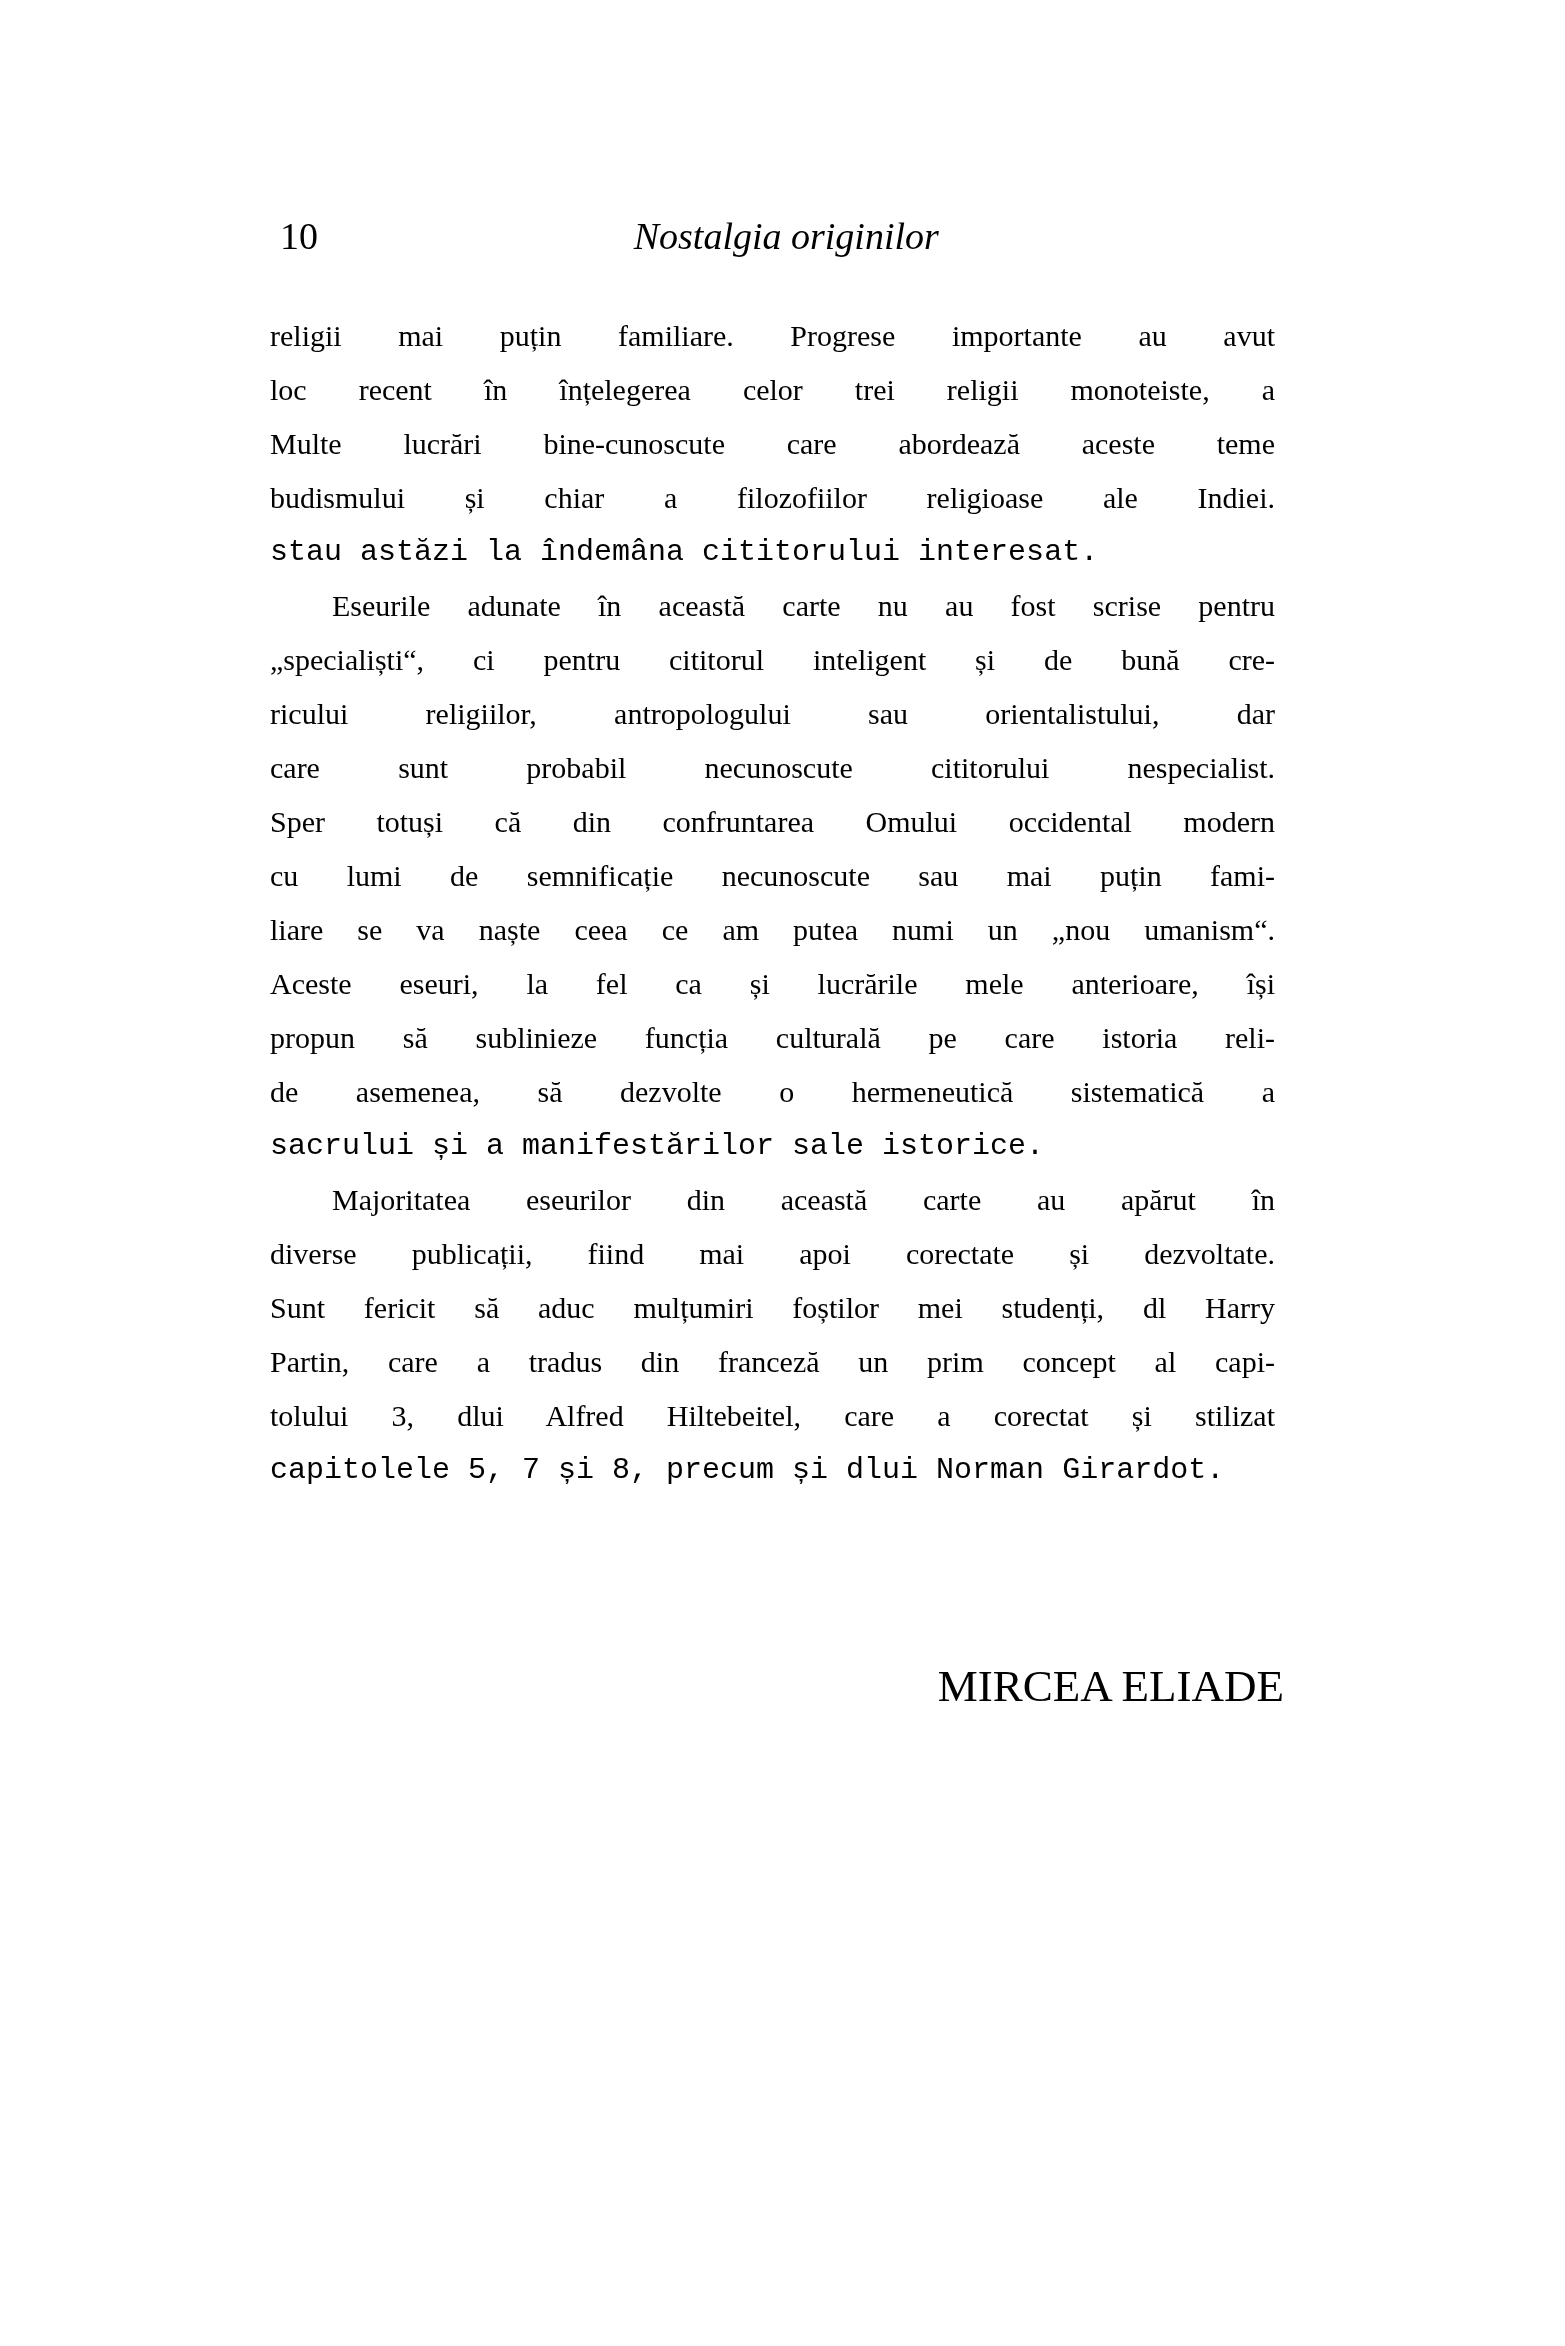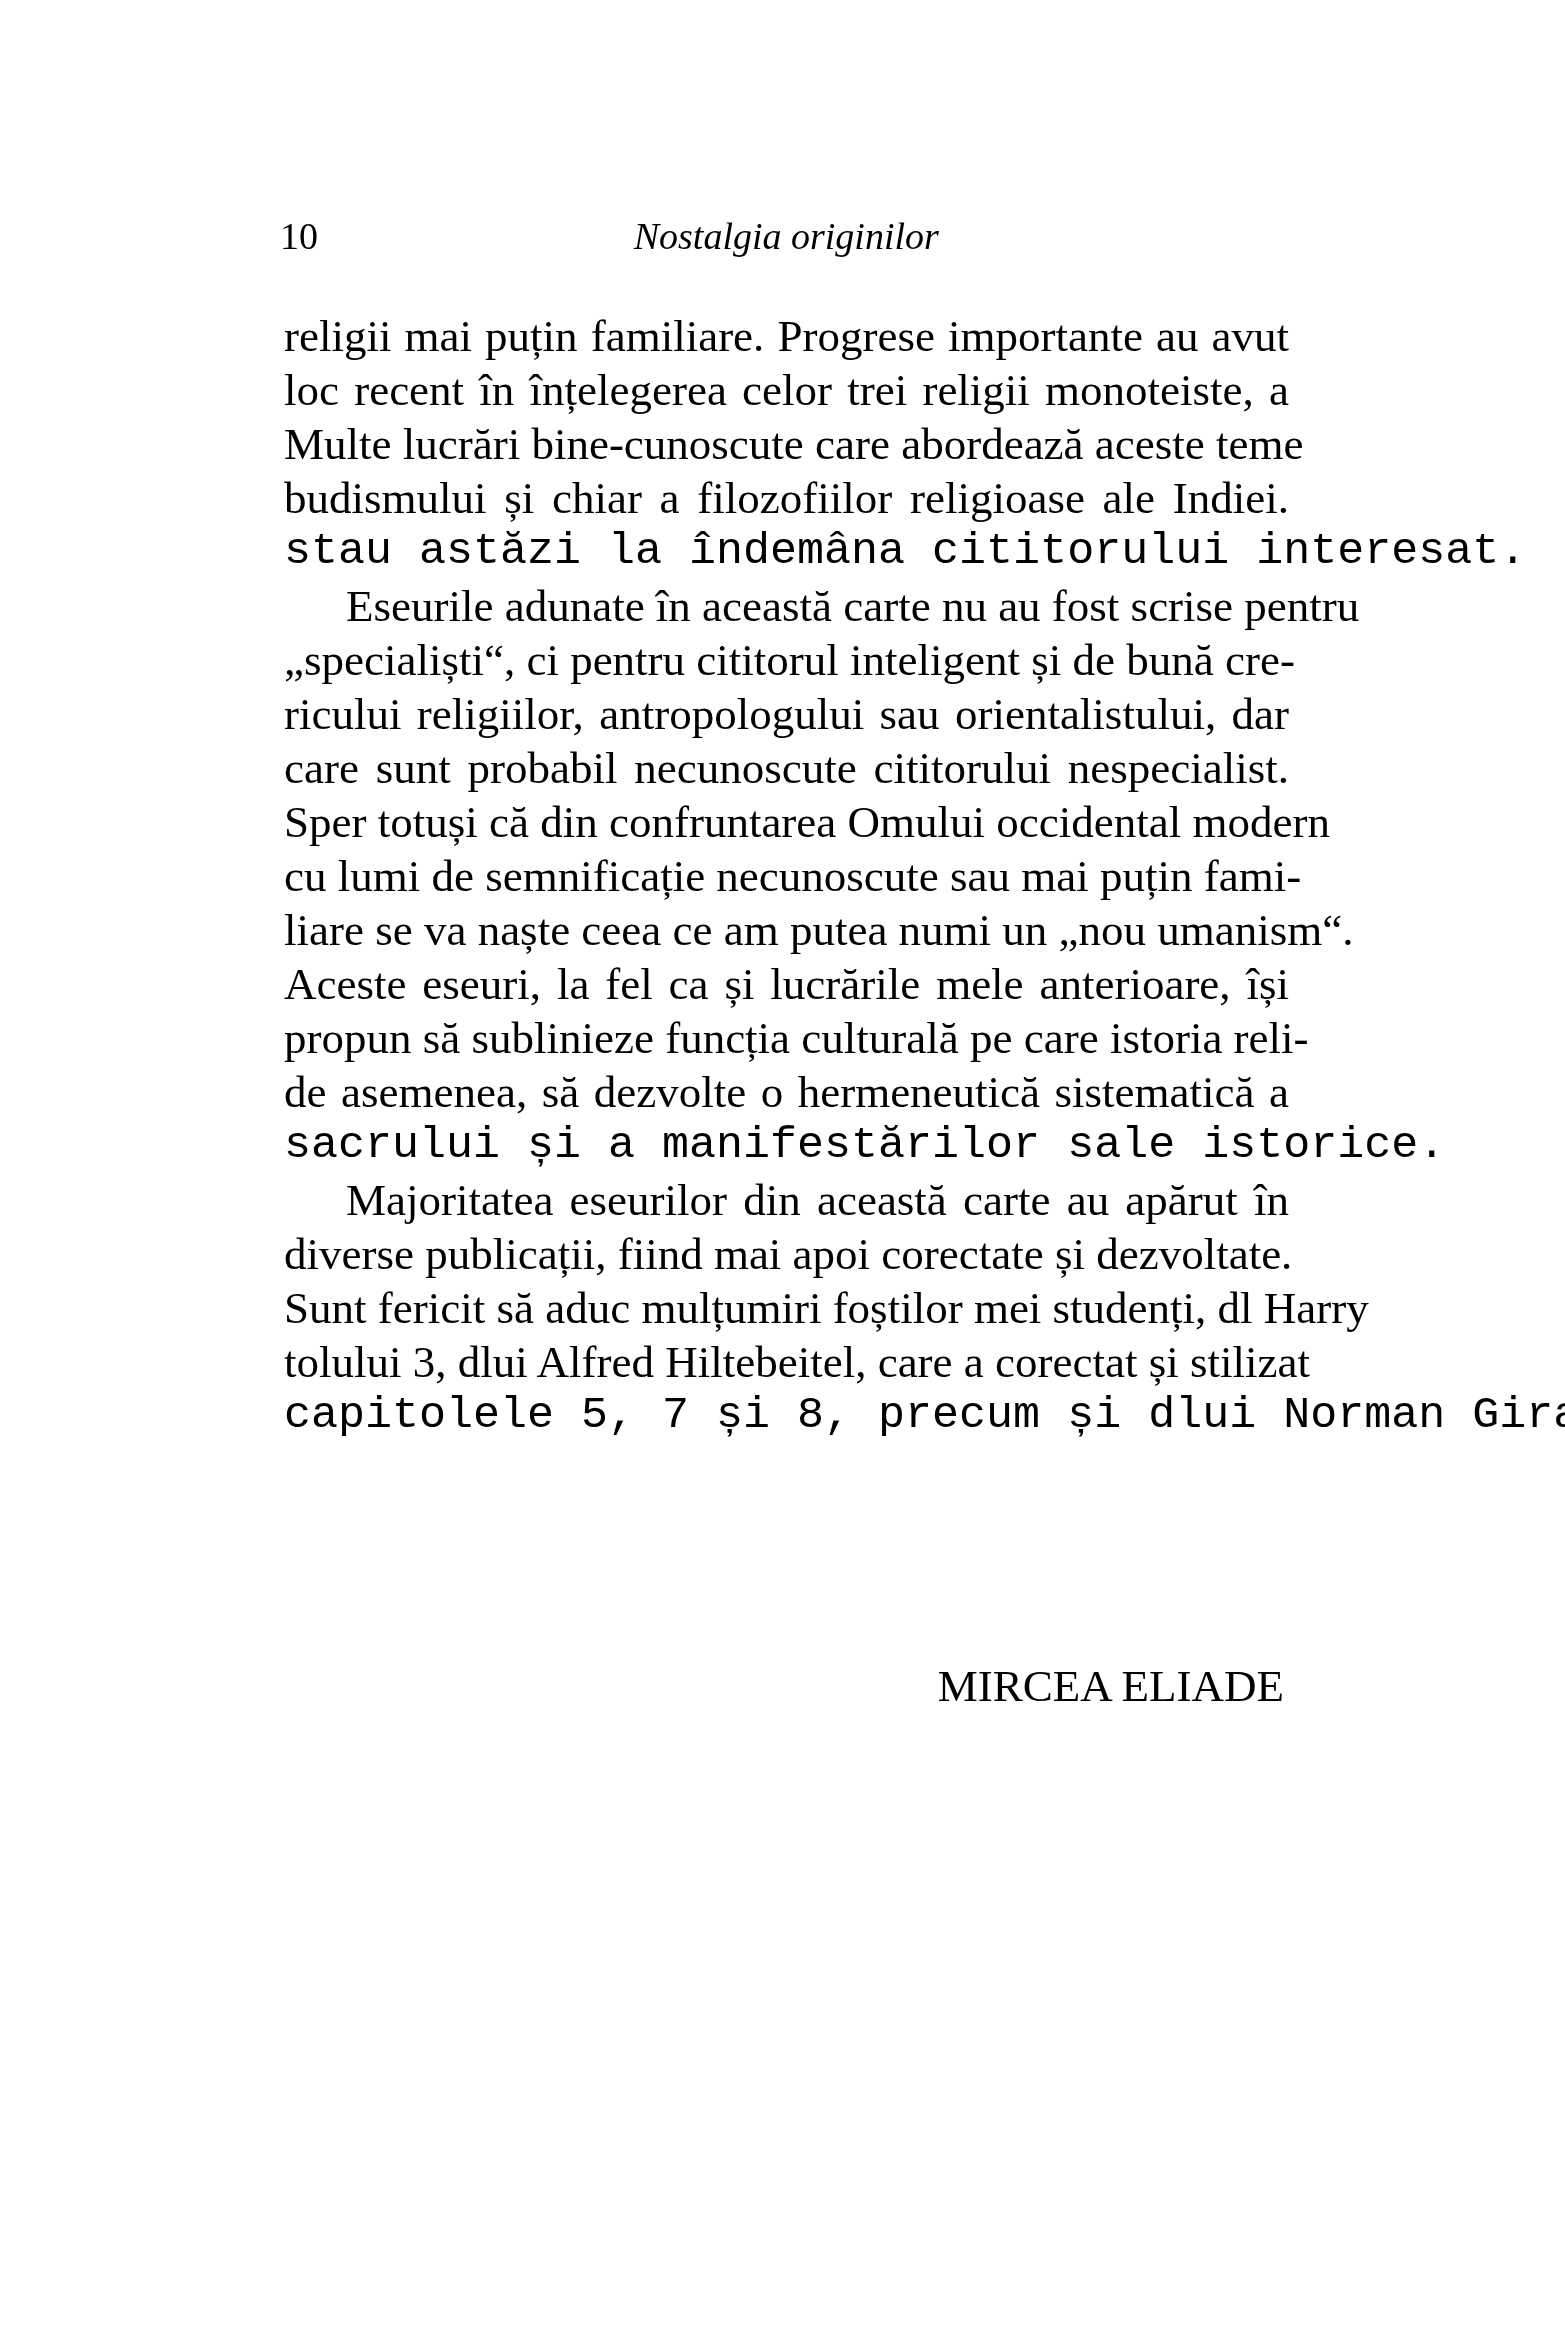--- a/index.html
+++ b/index.html
@@ -3,22 +3,22 @@
 <meta charset="utf-8">
 <style>
   html, body { margin: 0; padding: 0; background: #ffffff; }
   body { width: 1565px; height: 2347px; position: relative; overflow: hidden;
          font-family: "Liberation Serif", serif; color: #000; }
   .header { position: absolute; top: 210px; left: 280px; width: 1003px; height: 53px;
             font-size: 38px; line-height: 53px; }
   .page-number { position: absolute; left: 0; top: 0; }
   .running-title { position: absolute; left: 0; right: 0; top: 0; text-align: center;
                    font-style: italic; padding-left: 9.5px; }
-  .body-text { position: absolute; top: 309px; left: 284px; width: 1005px;
-               font-size: 45px; }
+  .body-text { position: absolute; top: 309px; left: 270px; width: 1005px;
+               font-size: 30px; }
   .line { height: 54px; line-height: 54px; white-space: nowrap;
           text-align: justify; text-align-last: justify; overflow: visible; }
   .line.indent { padding-left: 62px; }
   .line.last { text-align-last: left; font-family: Liberation Mono, monospace; }
   .line i { font-style: italic; }
   .signature { position: absolute; top: 1653px; right: 281px; font-size: 45px;
                line-height: 54px; margin-top: 6px; }
 </style>
 </head>
 <body>
@@ -44,18 +44,19 @@
   <div class="line">cu lumi de semnificație necunoscute sau mai puțin fami-</div>
   <div class="line">liare se va naște ceea ce am putea numi un „nou umanism“.</div>
   <div class="line">Aceste eseuri, la fel ca și lucrările mele anterioare, își</div>
   <div class="line">propun să sublinieze funcția culturală pe care istoria reli-</div>
   <div class="line">de asemenea, să dezvolte o hermeneutică sistematică a</div>
   <div class="line last">sacrului și a manifestărilor sale istorice.</div>
 
   <div class="line indent">Majoritatea eseurilor din această carte au apărut în</div>
   <div class="line">diverse publicații, fiind mai apoi corectate și dezvoltate.</div>
   <div class="line">Sunt fericit să aduc mulțumiri foștilor mei studenți, dl Harry</div>
+  <div class="line">Partin, care a tradus din franceză un prim concept al capi-</div>
   <div class="line">tolului 3, dlui Alfred Hiltebeitel, care a corectat și stilizat</div>
   <div class="line last">capitolele 5, 7 și 8, precum și dlui Norman Girardot.</div>
 </div>
 
 <div class="signature">MIRCEA ELIADE</div>
 
 
 </body></html>

